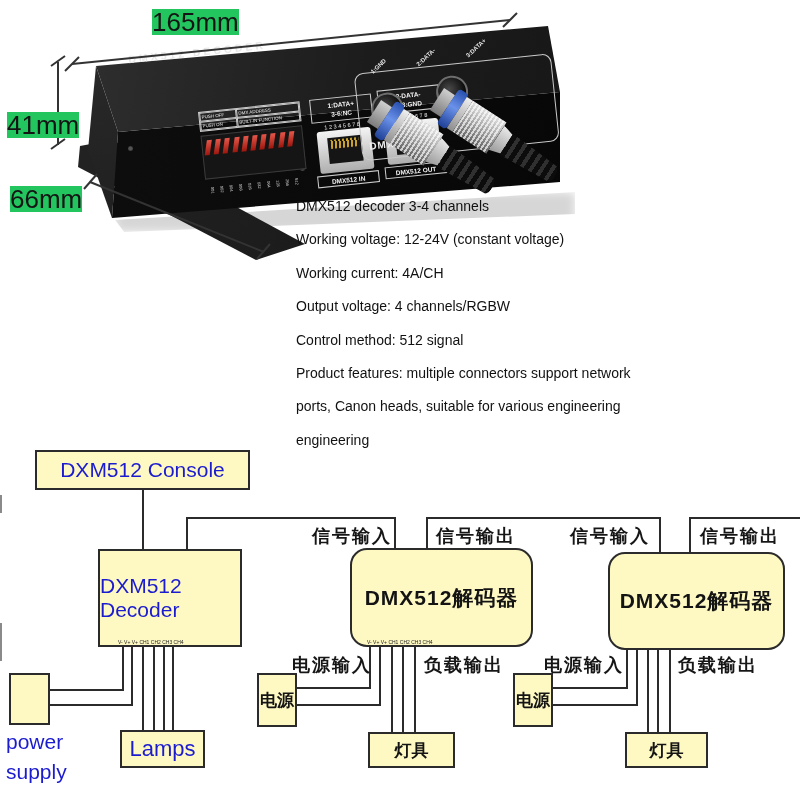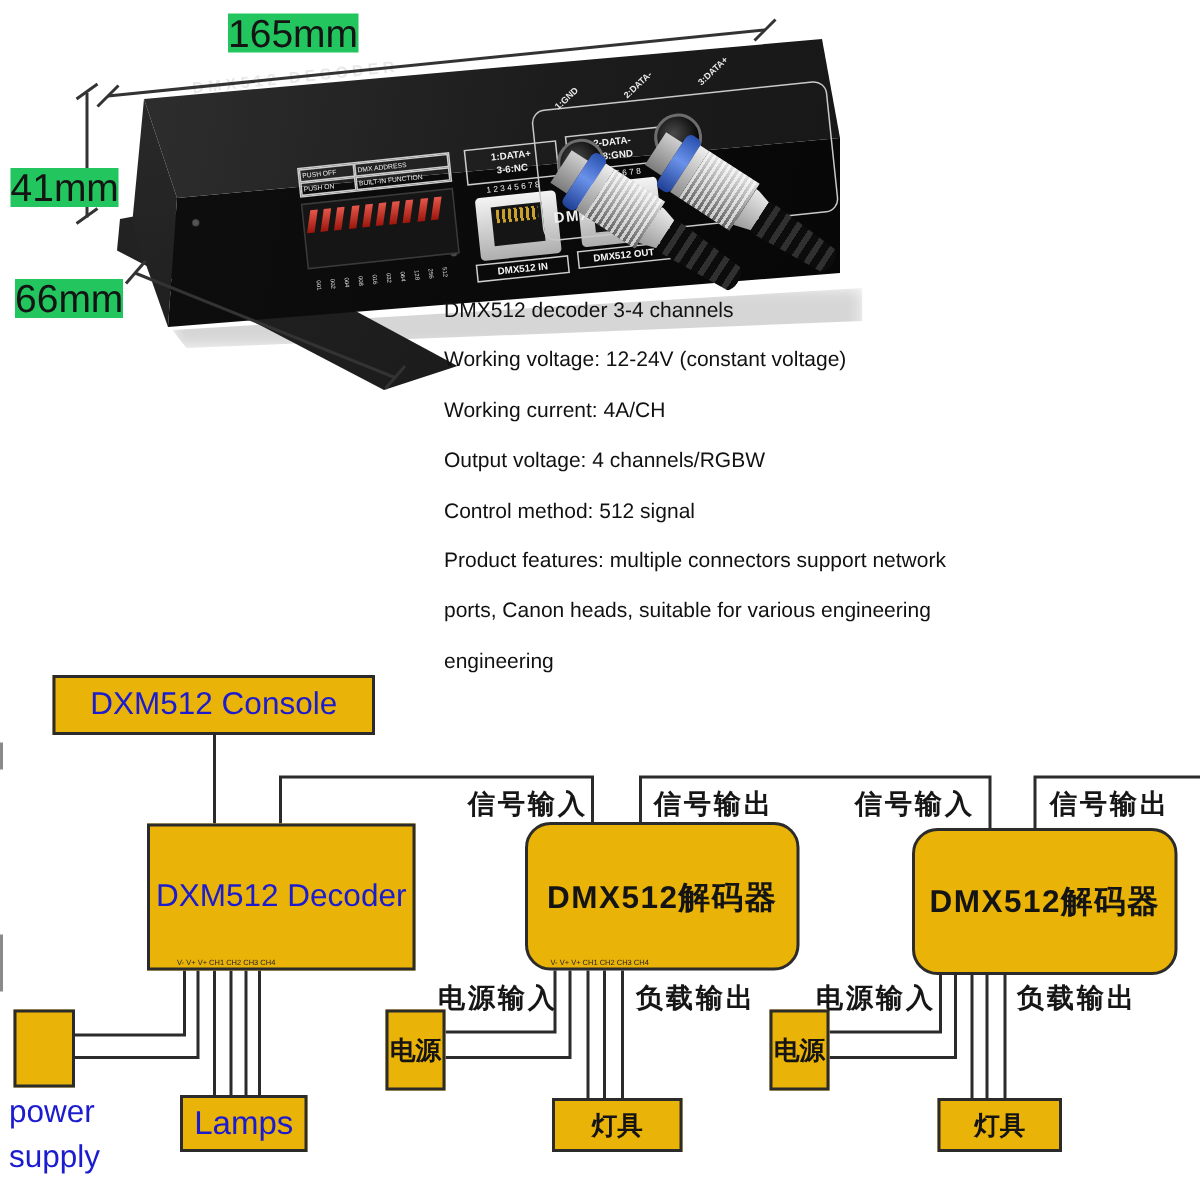--- a/index.html
+++ b/index.html
@@ -2,25 +2,25 @@
 <html><head>
 <meta charset="utf-8">
 <style>
   * { margin:0; padding:0; box-sizing:border-box; }
   html,body { width:800px; height:800px; background:#fff; overflow:hidden;
               font-family:"Liberation Sans", sans-serif; }
   #stage { position:relative; width:800px; height:800px; background:#fff; }
 
   
   #wires, #dims { position:absolute; left:0; top:0; z-index:1; }
-  .dbox { position:absolute; background:#eab308; border:2px solid #2b2b2b; z-index:2;
+  .dbox { position:absolute; background:#fef9c3; border:2px solid #2b2b2b; z-index:2;
           display:flex; align-items:center; justify-content:center; }
   .blue { color:#1b1bcf; }
   .box-console { left:35px; top:450px; width:215px; height:40px; font-size:21px; font-weight:500; }
-  .box-decoder { left:98px;  top:549px; width:179px; height:98px; font-size:21px; font-weight:500; }
+  .box-decoder { left:98px;  top:549px; width:144px; height:98px; font-size:21px; font-weight:500; }
   .box-jm1 { left:350px; top:548px; width:183px; height:99px; }
   .box-jm2 { left:608px; top:552px; width:177px; height:98px; }
   .cnbig { font-size:21px; font-weight:700; letter-spacing:1px; color:#141414;border-radius:17px; }
   .box-psupply { left:9px;   top:673px; width:41px; height:52px; }
   .box-lamps   { left:120px; top:730px; width:85px; height:38px; font-size:22px; font-weight:500; }
   .box-pw1 { left:257px; top:673px; width:40px; height:54px; }
   .box-pw2 { left:513px; top:673px; width:40px; height:54px; }
   .box-lamp1 { left:368px; top:732px; width:87px; height:36px; }
   .box-lamp2 { left:625px; top:732px; width:83px; height:36px; }
   .cnsmall { font-size:17px; font-weight:700; color:#141414; }

